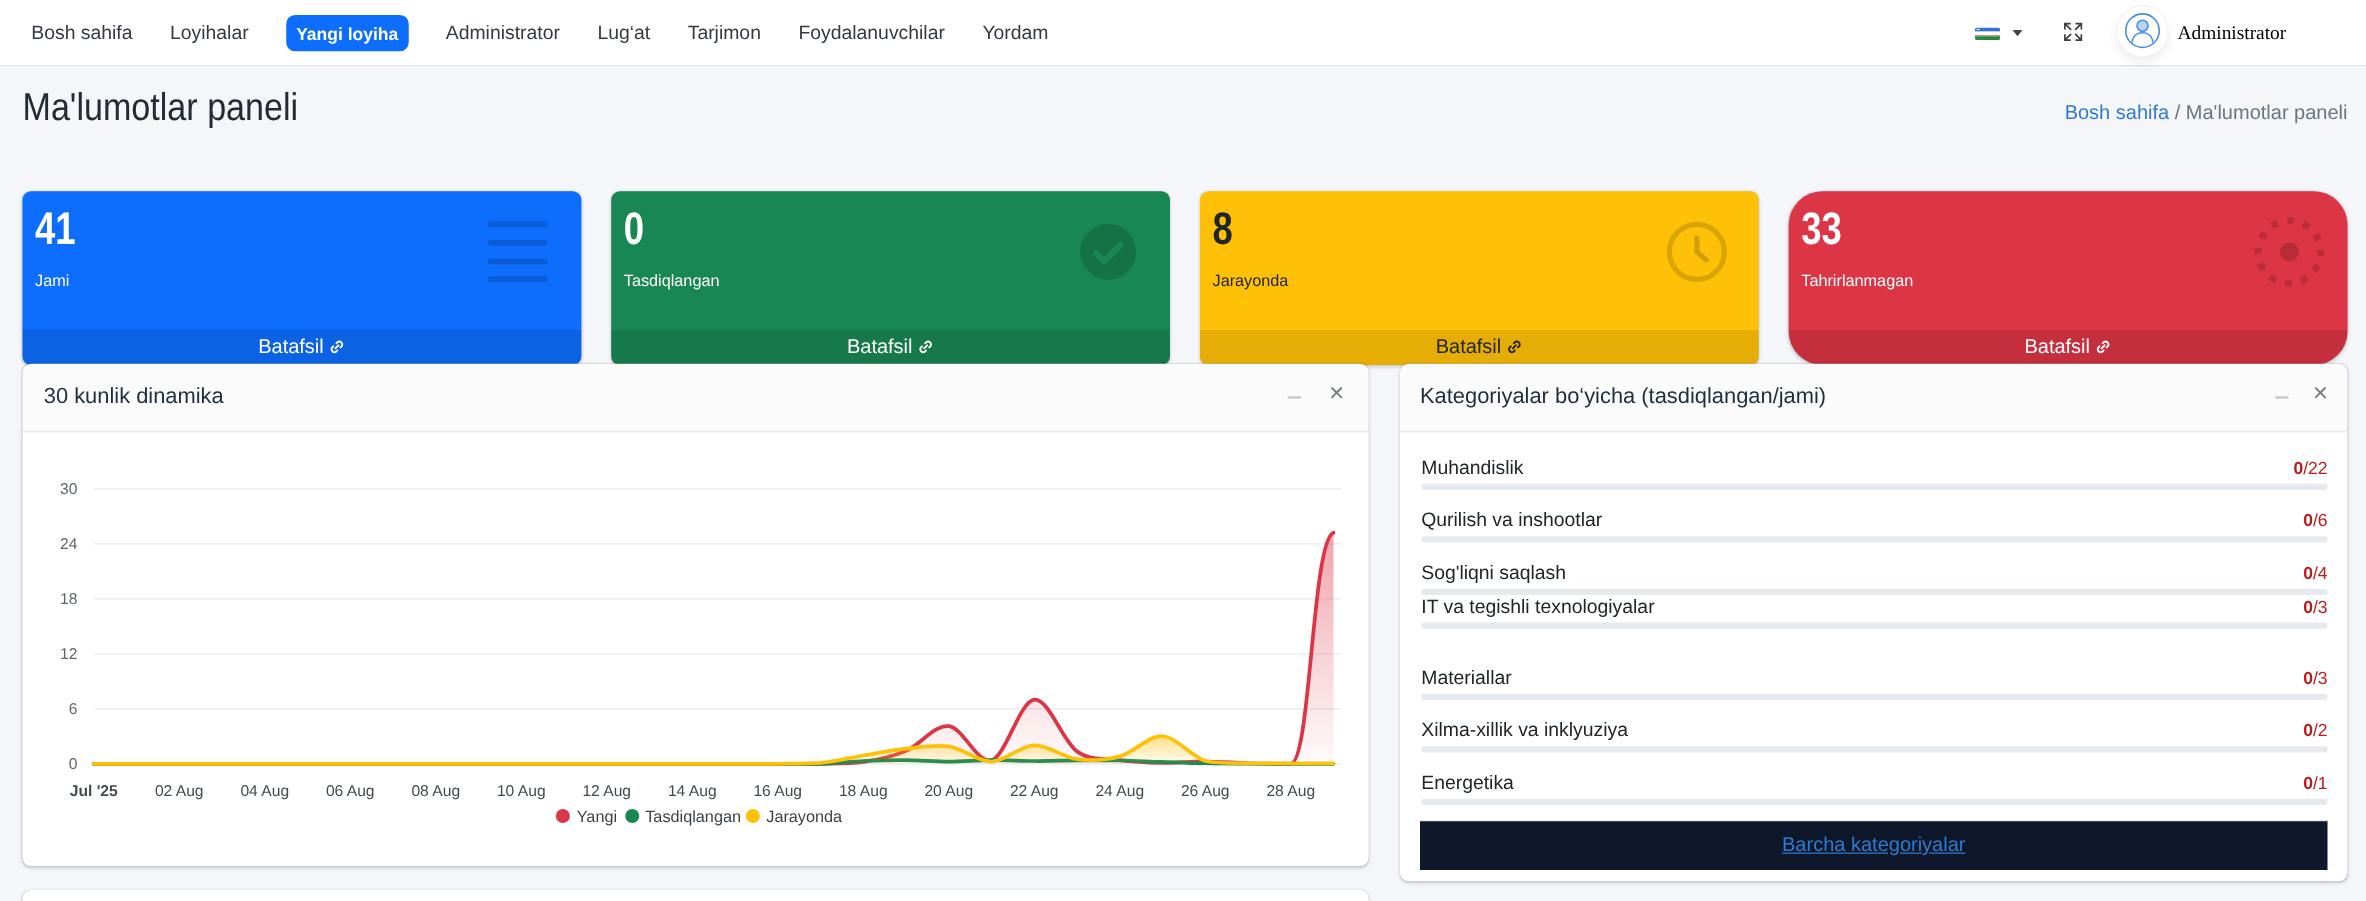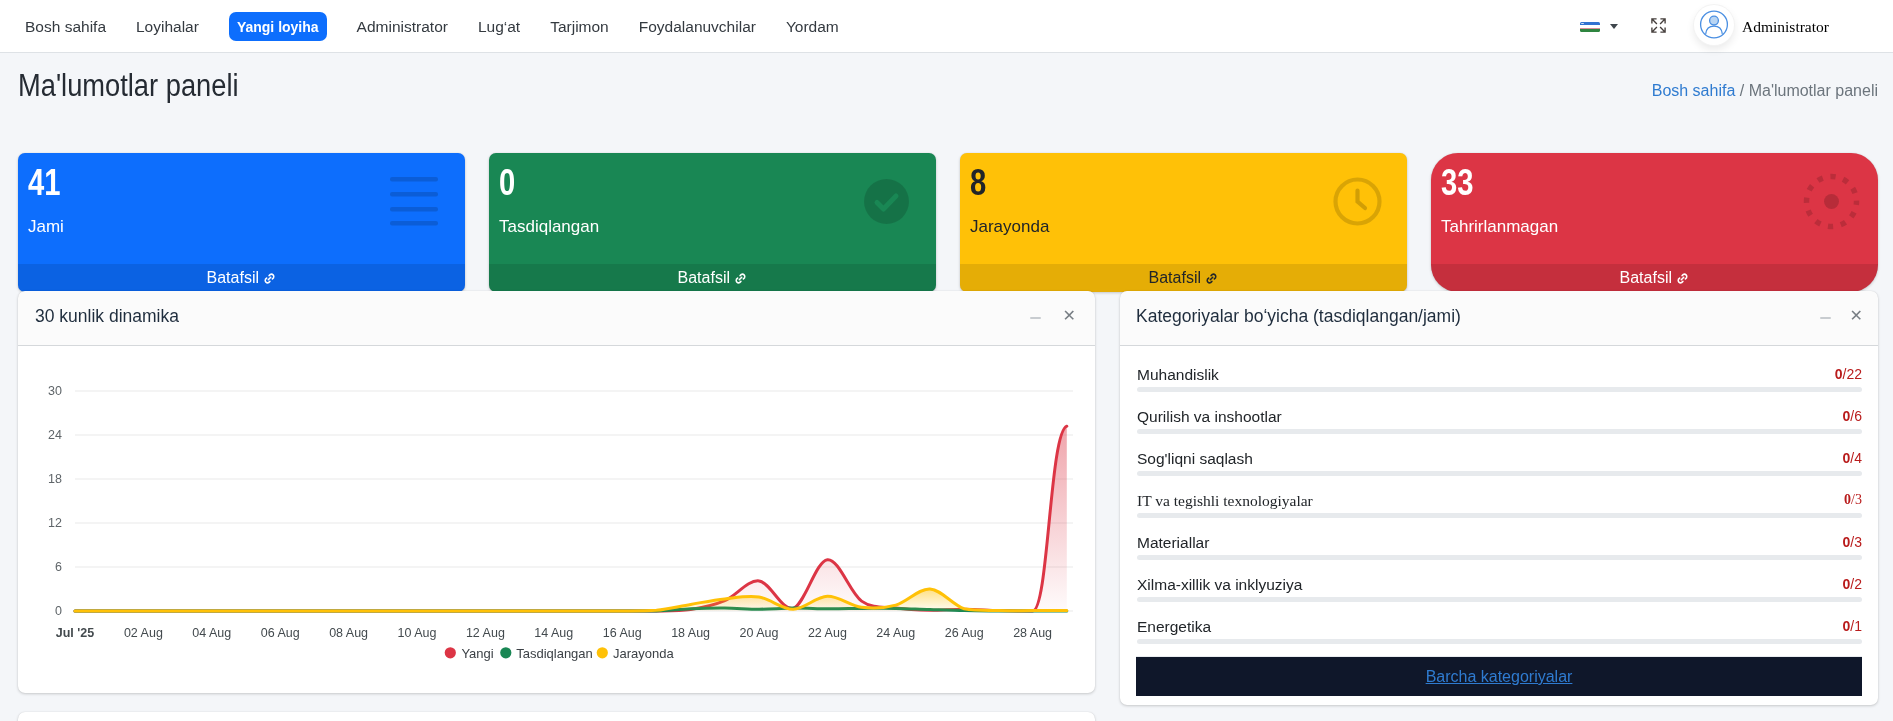--- a/index.html
+++ b/index.html
@@ -7,21 +7,21 @@
   body { background:#f4f6f9; font-family:"Liberation Sans", sans-serif; position:relative; }
   .nav { position:absolute; left:0; top:0; width:1893px; height:53px; background:#fff; border-bottom:1px solid #dee2e6; }
   .navlinks { position:absolute; left:10px; top:0; height:53px; display:flex; align-items:center; }
   .navlinks a { color:#343a40; text-decoration:none; font-size:15.5px; padding:0 15px; white-space:nowrap; }
   .navlinks a.btn { background:#0d6efd; color:#fff; border-radius:7px; padding:6.5px 8px; margin:0 15px; font-weight:700; font-size:14px; }
   .card { position:absolute; background:#fff; border-radius:7px; box-shadow:0 0 1px rgba(0,0,0,.125), 0 1px 3px rgba(0,0,0,.18); }
   .sbox { position:absolute; border-radius:7px; box-shadow:0 0 1px rgba(0,0,0,.125), 0 1px 3px rgba(0,0,0,.18); width:447px; height:139px; top:128px; overflow:hidden;margin-top:25px; }
   .sbox .inner { padding:9px 10px; }
   .sbox h3 { font-size:36.5px; line-height:42px; font-weight:700; white-space:nowrap; }
   .sbox h3 span { display:inline-block; transform:scaleX(.8); transform-origin:0 50%; }
-  .sbox p { font-size:17px; margin-top:13px; }
+  .sbox p { font-size:13px; margin-top:13px; }
   .sbox .ftr { text-decoration:none; position:absolute; left:0; right:0; bottom:0; height:28px; background:rgba(0,0,0,.1); text-align:center; font-size:16px; line-height:28px; }
   .sbox .icon { position:absolute; top:24px; right:27px; }
   .white { color:#fff; }
   .hdr-title { font-size:17.5px; color:#1f2d3d; }
   .tool-min { position:absolute; width:11px; height:2px; background:#ccd0d4; border-radius:1px; }
   .tool-x { position:absolute; color:#7a8187; font-size:16px; line-height:16px; }
   .pitem { position:absolute; left:17px; right:16px; }
   .pitem .lbl { font-size:15.5px; color:#212529; }
   .pitem .num { position:absolute; right:0; top:0; font-size:14px; color:#b91c1c; }
   .pitem .bar { position:absolute; left:0; right:0; top:21px; height:5px; background:#e7eaed; border-radius:2.5px; }
@@ -210,21 +210,21 @@
   </svg>
 </div>
 <div class="card" style="left:1120px; top:291px; width:758px; height:414px;">
   <div class="tool-min" style="right:47px; top:26px;"></div>
   <div class="tool-x" style="right:15px; top:17px;">✕</div>
   <div style="position:absolute; left:0; right:0; top:0; height:55px; background:rgba(0,0,0,.015); border-bottom:1px solid #d5d8db; border-radius:7px 7px 0 0;"></div>
   <div style="position:absolute; left:16px; top:15px;" class="hdr-title">Kategoriyalar bo‘yicha (tasdiqlangan/jami)</div>
   <div class="pitem" style="top:75px;"><span class="lbl">Muhandislik</span><span class="num"><b>0</b>/22</span><div class="bar"></div></div>
   <div class="pitem" style="top:117px;"><span class="lbl">Qurilish va inshootlar</span><span class="num"><b>0</b>/6</span><div class="bar"></div></div>
   <div class="pitem" style="top:159px;"><span class="lbl">Sog'liqni saqlash</span><span class="num"><b>0</b>/4</span><div class="bar"></div></div>
-  <div class="pitem" style="top:201px;font-family:Liberation Serif, serif;"><span class="lbl">IT va tegishli texnologiyalar</span><span class="num"><b>0</b>/3</span><div class="bar"></div></div>
+  <div class="pitem" style="top:186px;"><span class="lbl">IT va tegishli texnologiyalar</span><span class="num"><b>0</b>/3</span><div class="bar"></div></div>
   <div class="pitem" style="top:243px;"><span class="lbl">Materiallar</span><span class="num"><b>0</b>/3</span><div class="bar"></div></div>
   <div class="pitem" style="top:285px;"><span class="lbl">Xilma-xillik va inklyuziya</span><span class="num"><b>0</b>/2</span><div class="bar"></div></div>
   <div class="pitem" style="top:327px;"><span class="lbl">Energetika</span><span class="num"><b>0</b>/1</span><div class="bar"></div></div>
   <div style="position:absolute; left:16px; right:16px; top:365px; height:40px; background:#0f172a; border-top:1px solid #e9ecef; text-align:center; line-height:39px;">
     <a href="#" style="font-size:16px; color:#2f7bd0;">Barcha kategoriyalar</a>
   </div>
 </div>
 <div class="card" style="left:18px; top:712px; width:1077px; height:30px; border-radius:7px 7px 0 0;"></div>
 
 </body></html>

